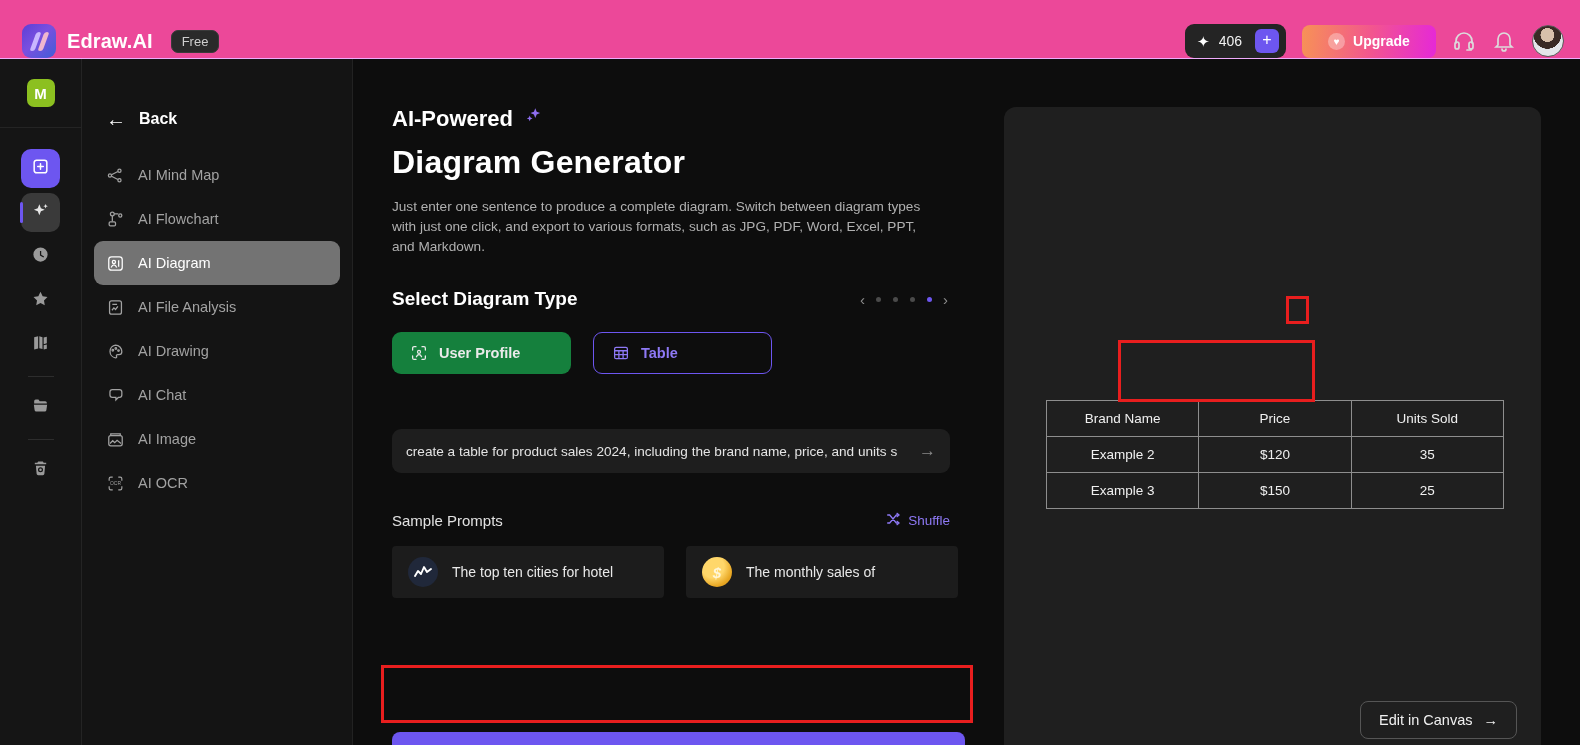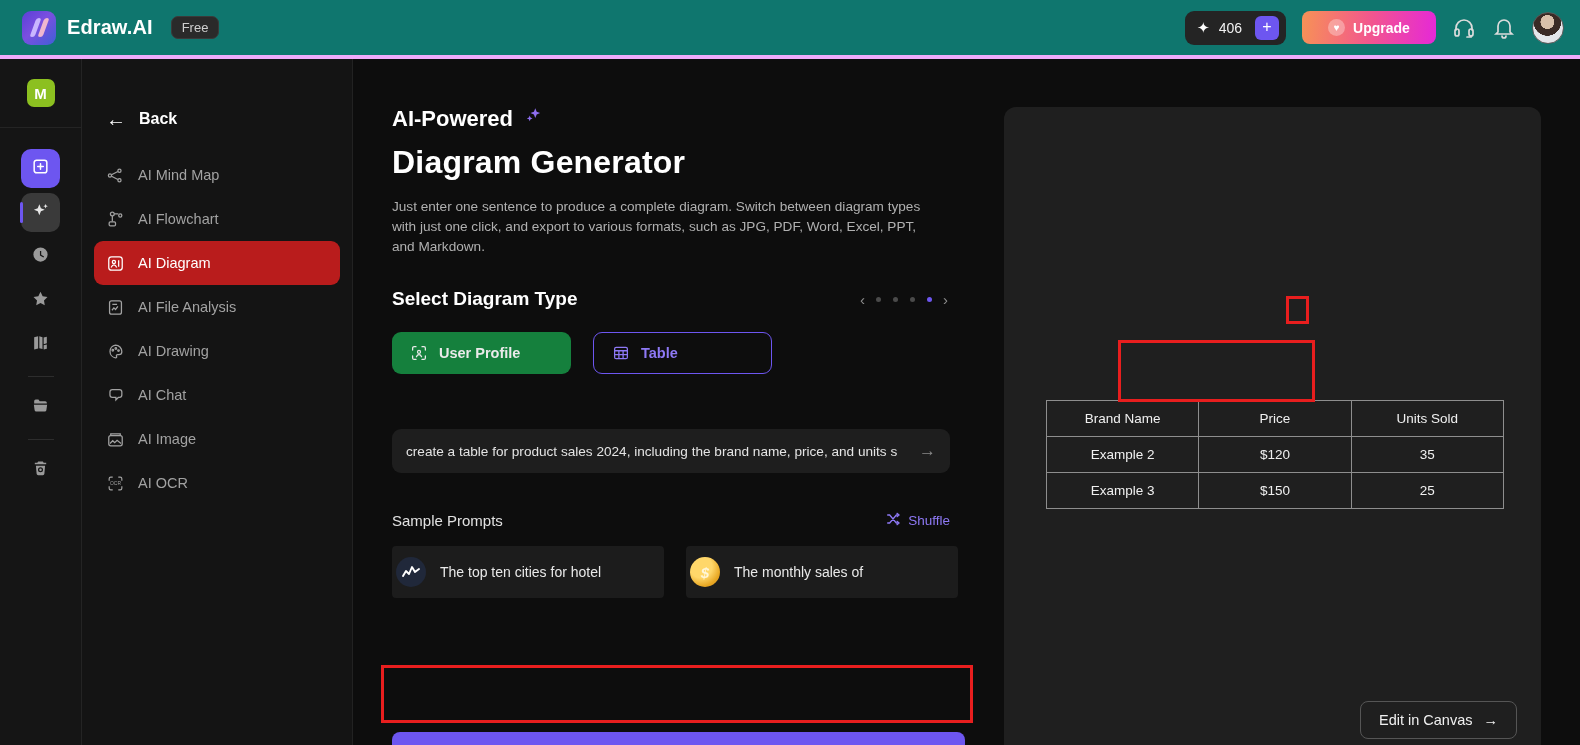--- a/index.html
+++ b/index.html
@@ -8,23 +8,23 @@
     background: #0d0d0d;
     font-family: "Liberation Sans", sans-serif;
     overflow: hidden;
     color: #e8e8e8;
   }
   .app { position: relative; width: 1580px; height: 745px; background: #0d0d0d; }
 
   
   .header {
     position: absolute; top: 0; left: 0; width: 1580px; height: 59px;
-    background: #0f766e;
-    display: flex; align-items: center;
-    border-bottom: 4px solid #f0abfc;
+    background: #ec4899;
+    display: flex; align-items: flex-end;
+    border-bottom: 1px solid #f0abfc;
   }
   .brand { display: flex; align-items: center; gap: 11px; padding-left: 22px; }
   .brand-logo {
     width: 34px; height: 34px; border-radius: 9px;
     background: linear-gradient(135deg, #5b3fd6 0%, #7a4fe0 45%, #3f5fd6 100%);
     display: flex; align-items: center; justify-content: center;
     position: relative; overflow: hidden;
   }
   .brand-logo .sl1, .brand-logo .sl2 {
     position: absolute; width: 5px; height: 19px; border-radius: 3px;
@@ -110,21 +110,21 @@
   }
   .back-row .arrow { color: #fff; font-size: 20px; line-height: 1; }
   .back-row .lbl { color: #ffffff; font-size: 16px; font-weight: bold; }
   .nav { margin-top: 24px; padding: 0 12px; }
   .nav-item {
     display: flex; align-items: center; gap: 13px;
     height: 44px; padding: 0 12px; border-radius: 9px;
     color: #a2a2a2; font-size: 14.5px; cursor: pointer; margin-bottom: 0px;
   }
   .nav-item + .nav-item { margin-top: 0px; }
-  .nav-item.active { background: #b91c1c; color: #ffffff; text-align: center; }
+  .nav-item.active { background: #737373; color: #ffffff; text-align: center; }
   .nav-ico { width: 19px; height: 19px; display: block; flex: none; }
 
   
   .main { position: absolute; top: 59px; left: 353px; width: 1227px; height: 686px; }
   .content { position: absolute; left: 39px; top: 0; width: 600px; }
 
   .eyebrow {
     display: flex; align-items: center; gap: 9px;
     margin-top: 46px; font-size: 22px; font-weight: bold; color: #ffffff;
   }
@@ -166,21 +166,21 @@
     margin-top: 38px; width: 558px; display: flex; align-items: center;
   }
   .sp-title { font-size: 15px; color: #e2e2e2; }
   .shuffle {
     margin-left: auto; display: flex; align-items: center; gap: 7px;
     color: #8e79f5; font-size: 13.5px; cursor: pointer;
   }
   .sp-cards { margin-top: 16px; display: flex; gap: 22px; }
   .sp-card {
     width: 272px; height: 52px; background: #1c1c1c; border-radius: 4px;
-    display: flex; align-items: center; gap: 14px; padding-left: 4px;
+    display: flex; align-items: center; gap: 14px; padding-left: 16px;
     overflow: hidden; cursor: pointer;
   }
   .sp-ico { width: 30px; height: 30px; border-radius: 50%; flex: none; position: relative; }
   .sp-ico.chart { background: #20283a; }
   .sp-ico.coin { background: radial-gradient(circle at 36% 32%, #ffd76a 0 40%, #e8a723 70%, #c8881a 100%); }
   .sp-ico.coin::after {
     content: "$"; position: absolute; inset: 0; display: flex;
     align-items: center; justify-content: center;
     color: #fff6d8; font-size: 15px; font-weight: bold; font-style: italic;
   }

